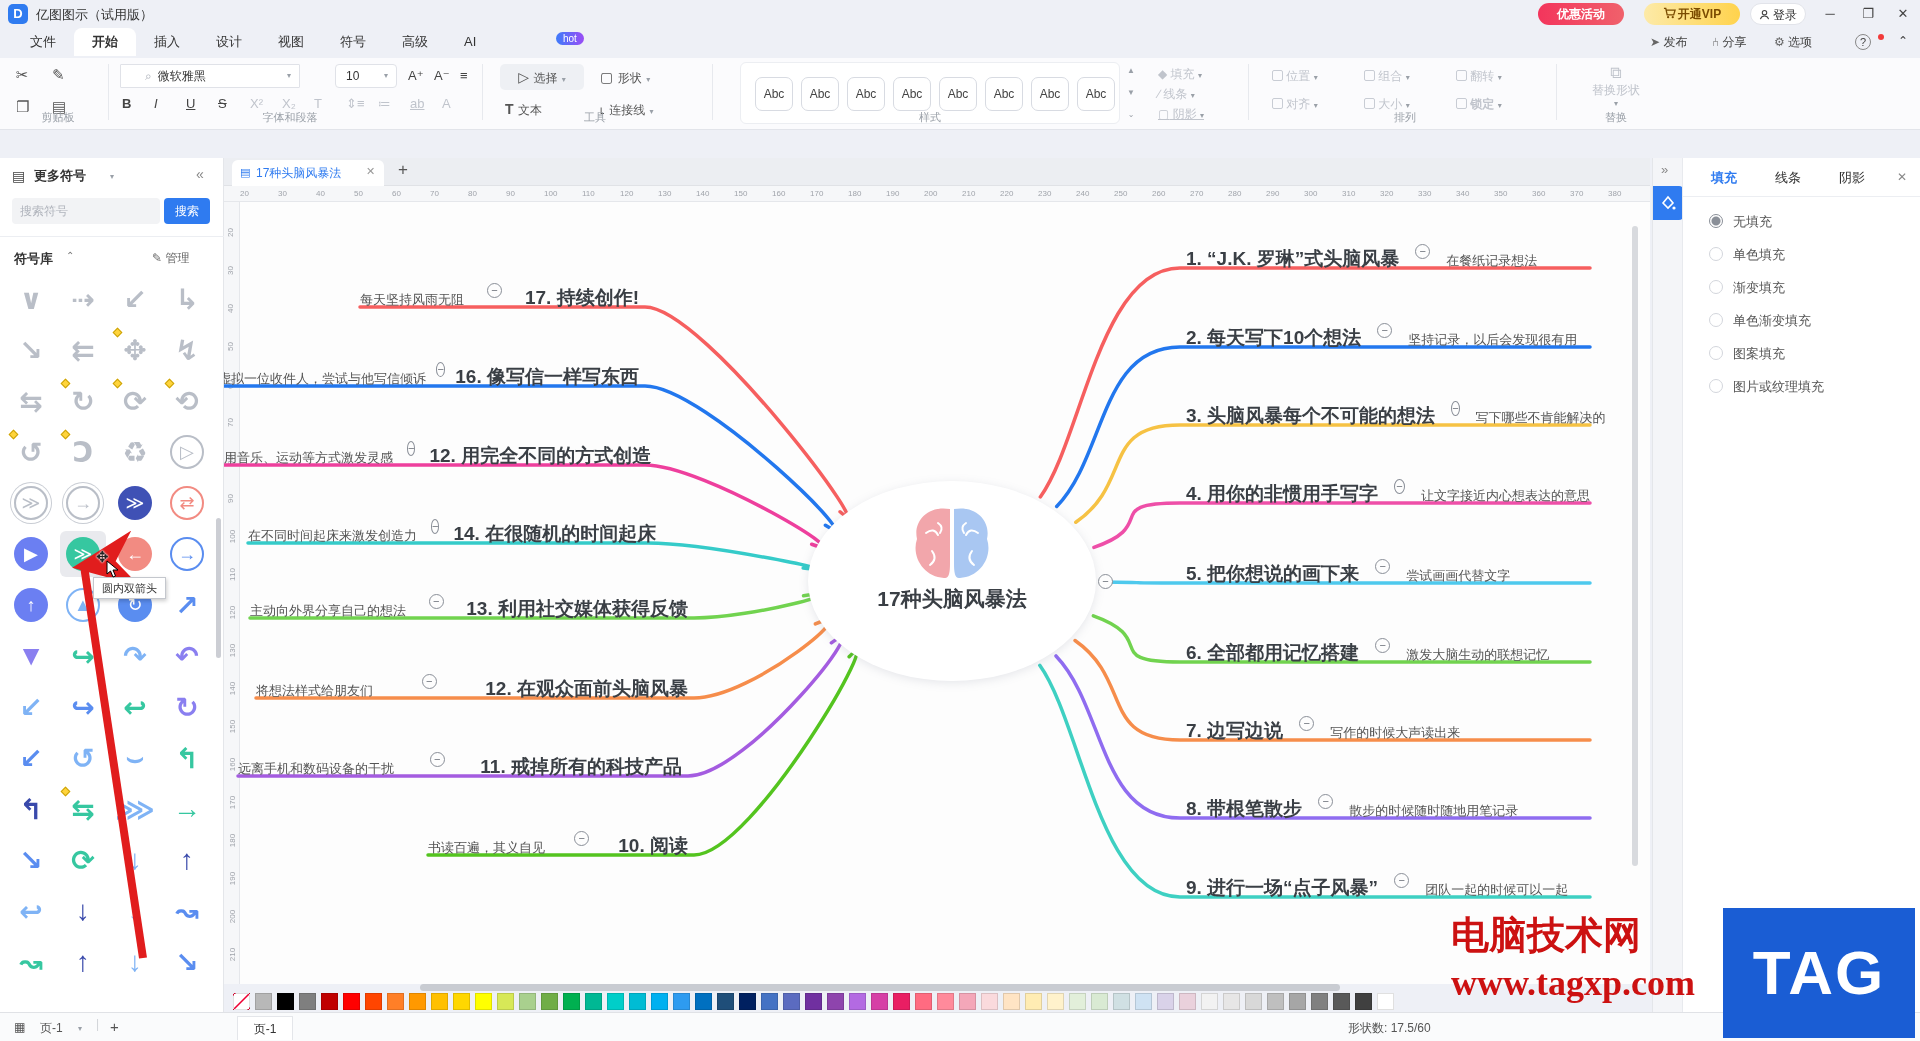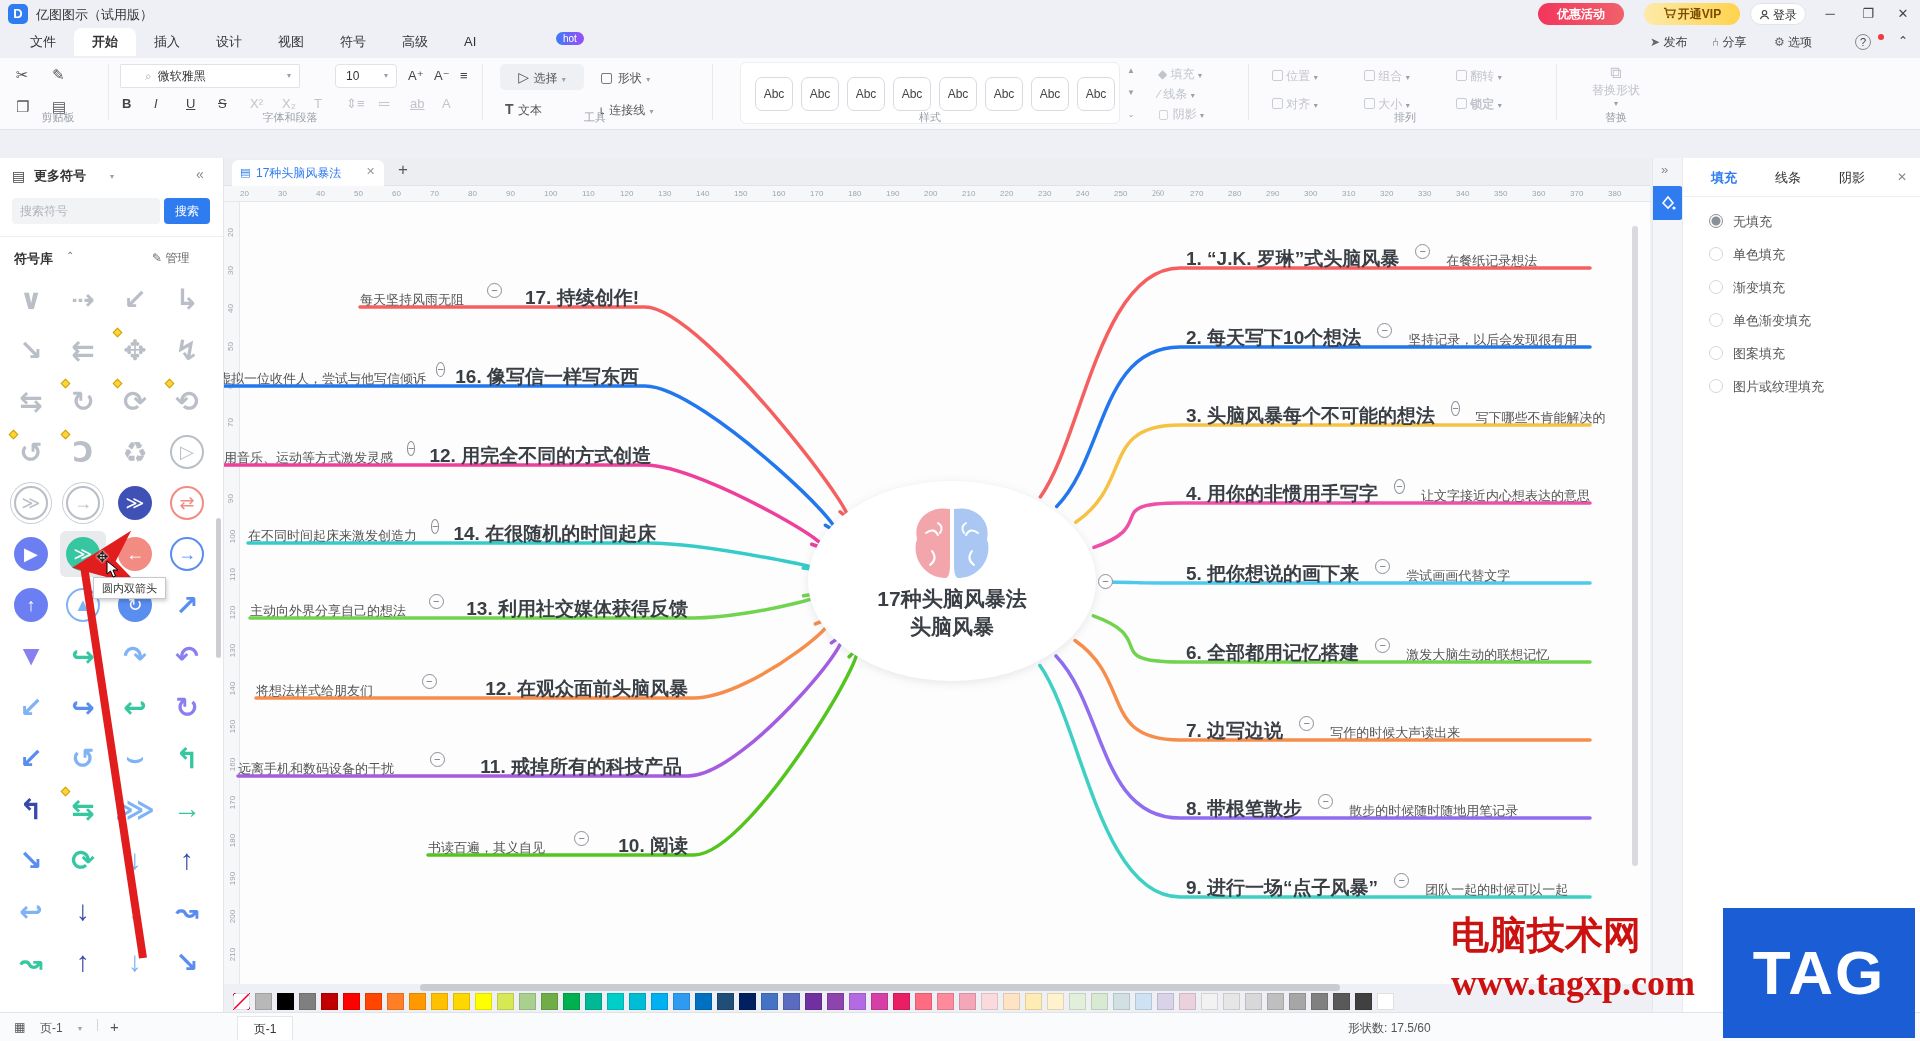--- a/index.html
+++ b/index.html
@@ -173,21 +173,21 @@
         <div class="abs abc" style="left: 244px;">Abc</div>
         <div class="abs abc" style="left: 290px;">Abc</div>
         <div class="abs abc" style="left: 336px;">Abc</div>
       </div>
     <div class="abs scrollcol" style="left:1124px;top:8px;">▲</div>
     <div class="abs scrollcol" style="left:1124px;top:30px;">▼</div>
     <div class="abs scrollcol" style="left:1124px;top:52px;">⌄</div>
     <div id="fls-col">
         <div style="position: absolute; left: 1158px; top: 8px; font-size: 12px; color: rgb(192, 196, 204);"><span>◆</span> 填充 <span class="caret">▾</span></div>
         <div style="position: absolute; left: 1158px; top: 28px; font-size: 12px; color: rgb(192, 196, 204);"><span>∕</span> 线条 <span class="caret">▾</span></div>
-        <div style="position: absolute; left: 1158px; top: 48px; font-size: 12px; color: rgb(192, 196, 204);"><span>▢</span> 阴影 <span class="caret">▾</span></div>
+        <div style="position: absolute; left: 1158px; top: 48px; font-size: 12px; color: rgb(192, 196, 204); text-decoration: underline;"><span>▢</span> 阴影 <span class="caret">▾</span></div>
       </div>
     <div class="abs vdiv" style="left:1248px;"></div>
     <div id="arrange-grid">
         <div style="position: absolute; left: 1272px; top: 10px; font-size: 12px; color: rgb(192, 196, 204);"><span style="display:inline-block;width:11px;height:11px;border:1.5px solid #c8ccd4;border-radius:2px;vertical-align:-1px;"></span> 位置 <span class="caret">▾</span></div>
         <div style="position: absolute; left: 1364px; top: 10px; font-size: 12px; color: rgb(192, 196, 204);"><span style="display:inline-block;width:11px;height:11px;border:1.5px solid #c8ccd4;border-radius:2px;vertical-align:-1px;"></span> 组合 <span class="caret">▾</span></div>
         <div style="position: absolute; left: 1456px; top: 10px; font-size: 12px; color: rgb(192, 196, 204);"><span style="display:inline-block;width:11px;height:11px;border:1.5px solid #c8ccd4;border-radius:2px;vertical-align:-1px;"></span> 翻转 <span class="caret">▾</span></div>
         <div style="position: absolute; left: 1272px; top: 38px; font-size: 12px; color: rgb(192, 196, 204);"><span style="display:inline-block;width:11px;height:11px;border:1.5px solid #c8ccd4;border-radius:2px;vertical-align:-1px;"></span> 对齐 <span class="caret">▾</span></div>
         <div style="position: absolute; left: 1364px; top: 38px; font-size: 12px; color: rgb(192, 196, 204);"><span style="display:inline-block;width:11px;height:11px;border:1.5px solid #c8ccd4;border-radius:2px;vertical-align:-1px;"></span> 大小 <span class="caret">▾</span></div>
         <div style="position: absolute; left: 1456px; top: 38px; font-size: 12px; color: rgb(192, 196, 204); font-weight: bold;"><span style="display:inline-block;width:11px;height:11px;border:1.5px solid #c8ccd4;border-radius:2px;vertical-align:-1px;"></span> 锁定 <span class="caret">▾</span></div>
       </div>
@@ -329,21 +329,21 @@
         <span class="ruler-num" style="left: 548px; top: 3px;">160</span>
         <span class="ruler-num" style="left: 586px; top: 3px;">170</span>
         <span class="ruler-num" style="left: 624px; top: 3px;">180</span>
         <span class="ruler-num" style="left: 662px; top: 3px;">190</span>
         <span class="ruler-num" style="left: 700px; top: 3px;">200</span>
         <span class="ruler-num" style="left: 738px; top: 3px;">210</span>
         <span class="ruler-num" style="left: 776px; top: 3px;">220</span>
         <span class="ruler-num" style="left: 814px; top: 3px;">230</span>
         <span class="ruler-num" style="left: 852px; top: 3px;">240</span>
         <span class="ruler-num" style="left: 890px; top: 3px;">250</span>
-        <span class="ruler-num" style="left: 928px; top: 3px; font-family: Liberation Serif, serif;">260</span>
+        <span class="ruler-num" style="left: 928px; top: 3px;">260</span>
         <span class="ruler-num" style="left: 966px; top: 3px;">270</span>
         <span class="ruler-num" style="left: 1004px; top: 3px;">280</span>
         <span class="ruler-num" style="left: 1042px; top: 3px;">290</span>
         <span class="ruler-num" style="left: 1080px; top: 3px;">300</span>
         <span class="ruler-num" style="left: 1118px; top: 3px;">310</span>
         <span class="ruler-num" style="left: 1156px; top: 3px;">320</span>
         <span class="ruler-num" style="left: 1194px; top: 3px;">330</span>
         <span class="ruler-num" style="left: 1232px; top: 3px;">340</span>
         <span class="ruler-num" style="left: 1270px; top: 3px;">350</span>
         <span class="ruler-num" style="left: 1308px; top: 3px;">360</span>
@@ -393,21 +393,20 @@
           <path d="M 204 695 H 470 C 530 695, 666.3022599538659 453.0339342806285, 625.1704332564432 496.7165719360309" stroke="#54c41f" stroke-width="3.5" fill="none" stroke-linecap="round"></path>
         </svg>
       <div class="abs" id="center-node">
         <svg width="88" height="80" viewBox="0 0 88 80" style="position:absolute;left:100px;top:22px;">
           <path d="M42 6 C20 2 5 18 9 36 C3 54 16 74 36 75 C41 76 42 70 42 60 Z" fill="#f2a6ab"></path>
           <path d="M46 6 C68 2 83 18 79 36 C85 54 72 74 52 75 C47 76 46 70 46 60 Z" fill="#a9c7f2"></path>
           <path d="M18 30 q8 -6 12 2 M24 48 q6 8 -2 14 M30 20 q6 4 2 10" fill="none" stroke="#fff" stroke-width="2" stroke-linecap="round"></path>
           <path d="M70 30 q-8 -6 -12 2 M64 48 q-6 8 2 14 M58 20 q-6 4 -2 10" fill="none" stroke="#fff" stroke-width="2" stroke-linecap="round"></path>
         </svg>
         <div class="l1">17种头脑风暴法</div>
-        <div class="l2">头脑风暴</div>
       </div>
       <div class="abs collapse" style="left:874px;top:388px;z-index:4;">−</div>
       <div id="branches">
           <div class="branch" style="left: 952px; top: 50px; width: 414px; height: 30px; padding-left: 10px; gap: 16px;">
             <span class="topic">1. “J.K. 罗琳”式头脑风暴</span>
             <span class="collapse">−</span>
             <span class="note">在餐纸记录想法</span>
           </div>
           <div class="branch" style="left: 952px; top: 129px; width: 414px; height: 30px; padding-left: 10px; gap: 16px;">
             <span class="topic">2. 每天写下10个想法</span>

